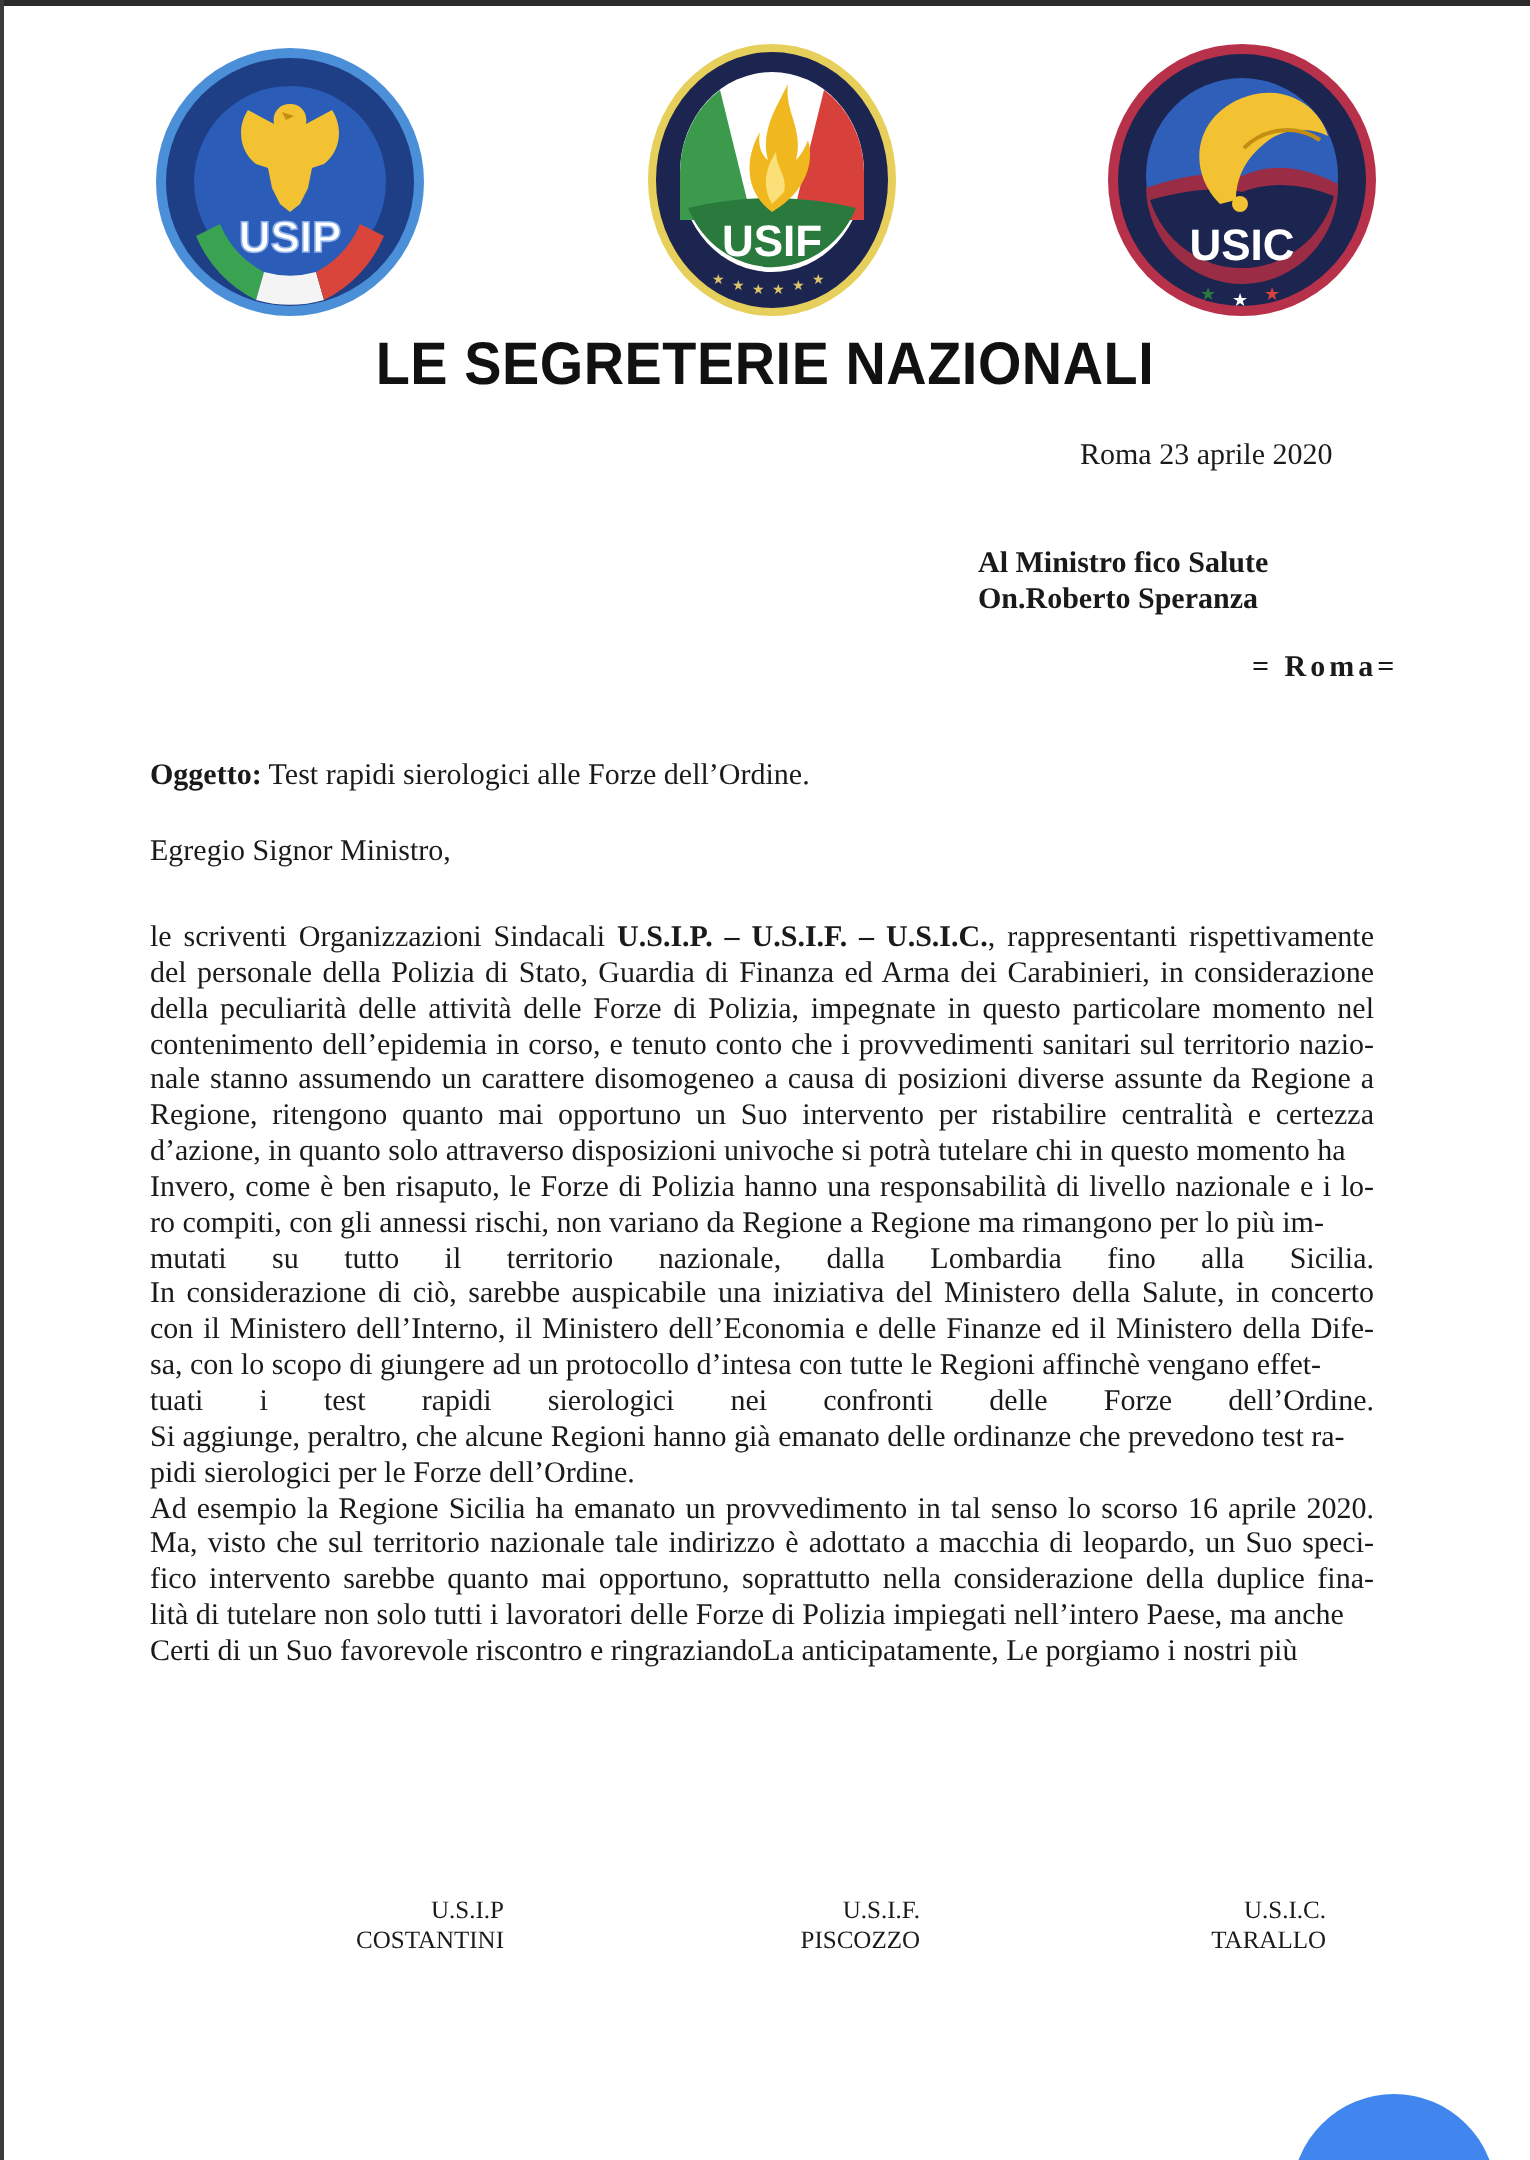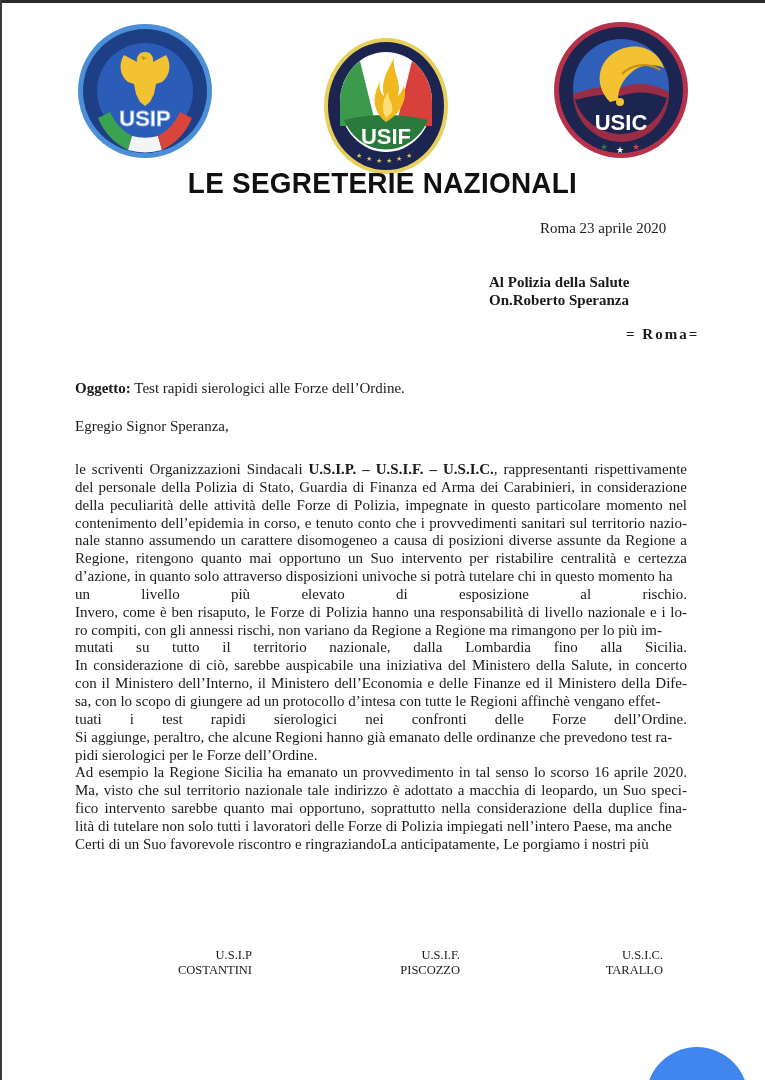--- a/index.html
+++ b/index.html
@@ -8,21 +8,21 @@
     background: #ffffff;
     font-family: "Liberation Serif", serif;
     color: #1a1a1a;
   }
   .frame-top { position: absolute; left: 0; top: 0; width: 765px; height: 3px; background: #2b2b2b; }
   .frame-left { position: absolute; left: 0; top: 0; width: 2px; height: 1080px; background: #3a3a3a; }
 
   .logo { position: absolute; }
   .logo svg { display: block; }
   #logo-usip { left: 76px; top: 22px; }
-  #logo-usif { left: 322px; top: 36px; }
+  #logo-usif { left: 322px; top: 20px; }
   #logo-usic { left: 552px; top: 20px; }
 
   .title {
     position: absolute; left: 0; top: 166px; width: 765px; text-align: center;
     font-family: "Liberation Sans", sans-serif; font-weight: bold;
     font-size: 30px; letter-spacing: 0.3px; color: #111;
     transform: scaleX(0.93); transform-origin: center;
   }
   .date { position: absolute; left: 540px; top: 220px; font-size: 15px; }
   .recipient { position: absolute; left: 489px; top: 273px; font-size: 15px; font-weight: bold; line-height: 18px; }
@@ -114,39 +114,38 @@
         <text x="80" y="130" fill="#d8413b">★</text>
     </g>
   </svg>
 </div>
 
 <div class="title">LE SEGRETERIE NAZIONALI</div>
 
 <div class="date">Roma 23 aprile 2020</div>
 
 <div class="recipient">
-  <div>Al Polizia della Salute</div>
+  <div>Al Ministro fico Salute</div>
   <div>On.Roberto Speranza</div>
 </div>
 
 <div class="city">= Roma=</div>
 
 <div class="subject"><b>Oggetto:</b><span> Test rapidi sierologici alle Forze dell’Ordine.</span></div>
 
-<div class="salutation">Egregio Signor Speranza,</div>
+<div class="salutation">Egregio Signor Ministro,</div>
 
 <div class="body-text" id="body-text">
   <span class="line"><span class="j"><span>le scriventi Organizzazioni Sindacali </span><b>U.S.I.P. – U.S.I.F. – U.S.I.C.</b><span>, rappresentanti rispettivamente</span></span></span>
 <span class="line"><span class="j">del personale della Polizia di Stato, Guardia di Finanza ed Arma dei Carabinieri, in considerazione</span></span>
     <span class="line"><span class="j">della peculiarità delle attività delle Forze di Polizia, impegnate in questo particolare momento nel</span></span>
     <span class="line"><span class="j">contenimento dell’epidemia in corso, e tenuto conto che i provvedimenti sanitari sul territorio nazio-</span></span>
     <span class="line"><span class="j">nale stanno assumendo un carattere disomogeneo a causa di posizioni diverse assunte da Regione a</span></span>
     <span class="line"><span class="j">Regione, ritengono quanto mai opportuno un Suo intervento per ristabilire centralità e certezza</span></span>
     <span class="line last"><span class="j">d’azione, in quanto solo attraverso disposizioni univoche si potrà tutelare chi in questo momento ha</span></span>
-    <span class="line"><span class="j">un livello più elevato di esposizione al rischio.</span></span>
     <span class="line"><span class="j">Invero, come è ben risaputo, le Forze di Polizia hanno una responsabilità di livello nazionale e i lo-</span></span>
     <span class="line last"><span class="j">ro compiti, con gli annessi rischi, non variano da Regione a Regione ma rimangono per lo più im-</span></span>
     <span class="line"><span class="j">mutati su tutto il territorio nazionale, dalla Lombardia fino alla Sicilia.</span></span>
     <span class="line"><span class="j"> In considerazione di ciò, sarebbe auspicabile una iniziativa del Ministero della Salute, in concerto</span></span>
     <span class="line"><span class="j">con il Ministero dell’Interno, il Ministero dell’Economia e delle Finanze ed il Ministero della Dife-</span></span>
     <span class="line last"><span class="j">sa, con lo scopo di giungere ad un protocollo d’intesa con tutte le Regioni affinchè vengano effet-</span></span>
     <span class="line"><span class="j">tuati i test rapidi sierologici nei confronti delle Forze dell’Ordine.</span></span>
     <span class="line last"><span class="j"> Si aggiunge, peraltro, che alcune Regioni hanno già emanato delle ordinanze che prevedono test ra-</span></span>
     <span class="line last"><span class="j">pidi sierologici per le Forze dell’Ordine.</span></span>
     <span class="line"><span class="j">Ad esempio la Regione Sicilia ha emanato un provvedimento in tal senso lo scorso 16 aprile 2020.</span></span>

